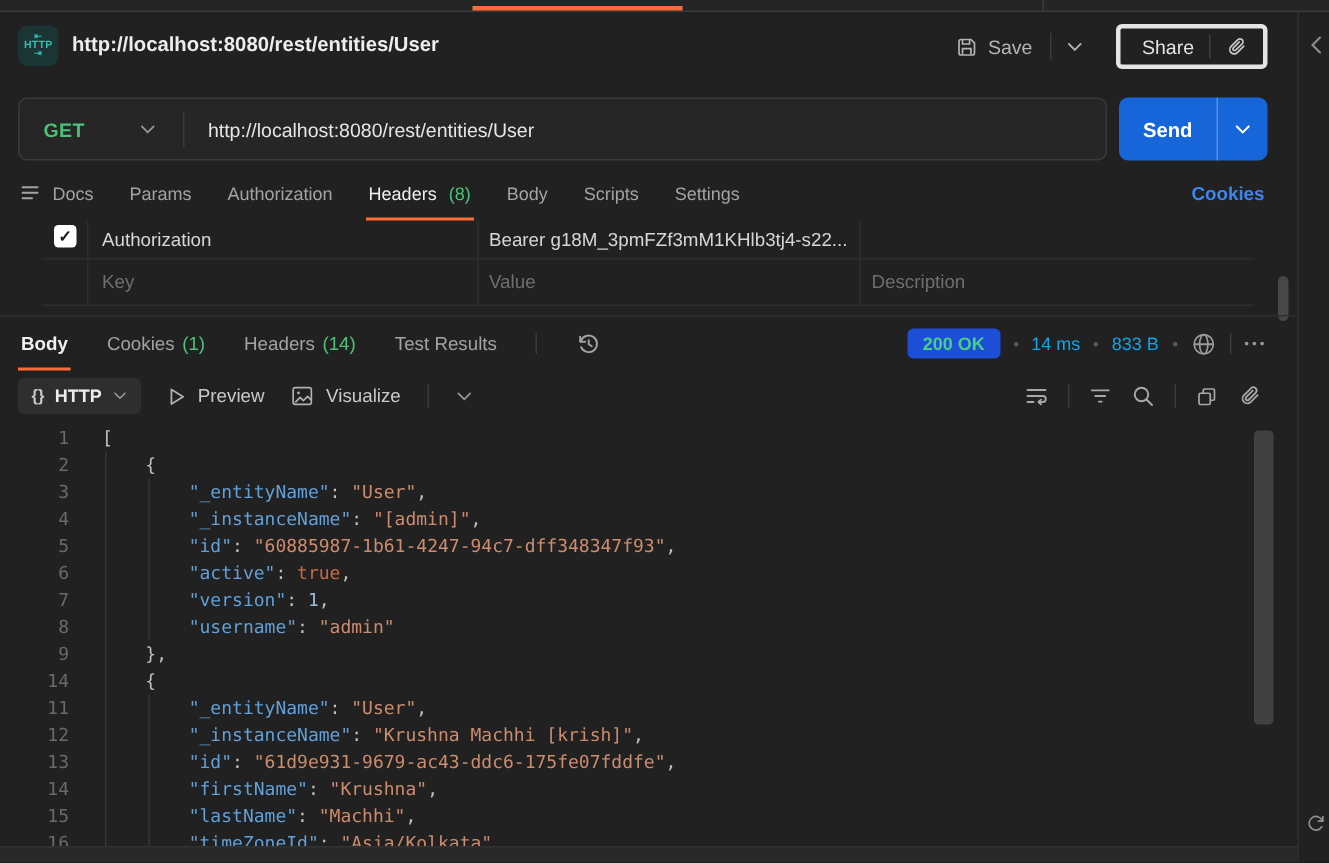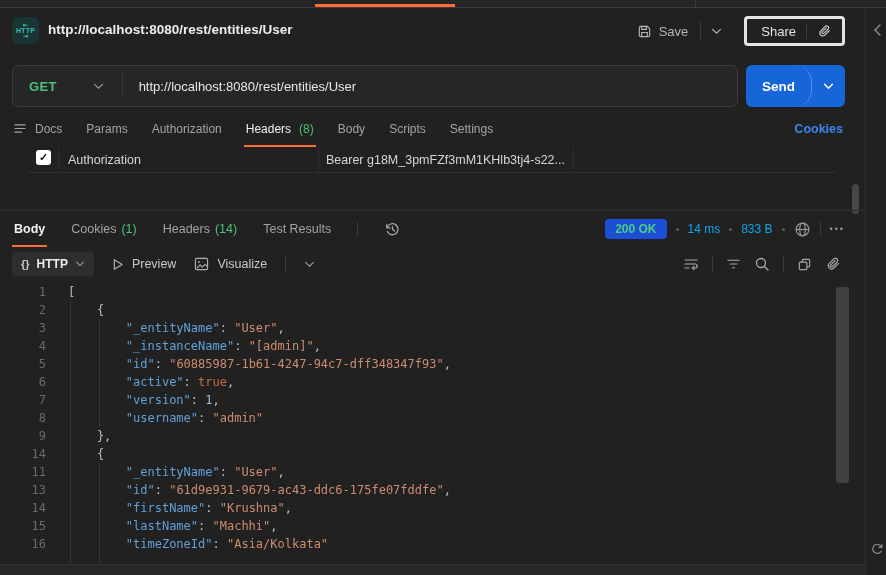--- a/index.html
+++ b/index.html
@@ -41,21 +41,21 @@
   .url-row { position:absolute; left:0; top:52px; width:865px; height:50px; }
   .url-box { position:absolute; left:12px; top:5px; width:726px; height:42px; background:#262626;
              border:1px solid #3a3a3a; border-radius:6px; display:flex; align-items:center; }
   .method { color:#4cc178; font-weight:700; font-size:13px; padding-left:16px; letter-spacing:.3px; cursor:pointer; }
   .method-chev { color:#9a9a9a; margin-left:36px; display:flex; cursor:pointer; }
   .url-vd { width:1px; height:24px; background:#3a3a3a; margin-left:18px; }
   .url-text { margin-left:16px; font-size:13px; color:#e6e6e6; cursor:text; }
   .send-btn { position:absolute; left:746px; top:5px; width:99px; height:42px; background:#1766d9;
               border-radius:6px; display:flex; cursor:pointer; }
   .send-main { width:66px; display:flex; align-items:center; justify-content:center; color:#fff;
-               font-size:13.5px; font-weight:700; border-right:1px solid rgba(255,255,255,.28);border-radius:17px; }
+               font-size:13.5px; font-weight:700; border-right:1px solid rgba(255,255,255,.28); }
   .send-chev { flex:1; display:flex; align-items:center; justify-content:center; color:#fff; }
 
   
   .req-tabs { position:absolute; left:0; top:102px; width:865px; height:37px; display:flex;
               align-items:center; padding-left:14px; gap:24px; }
   .tab { position:relative; height:37px; display:flex; align-items:center; gap:8px;
          font-size:12px; color:#a3a3a3; cursor:pointer; white-space:nowrap; }
   .tab.active { color:#f0f0f0; }
   .tab.active::after { content:""; position:absolute; left:-2px; right:-2px; bottom:0; height:2px; background:#ff6c37; }
   .tab .count { color:#4cc178; }
@@ -235,20 +235,28 @@
     </div>
 
     <div class="hdr-table">
       <div class="ht-row1">
         <div class="checkbox">✓</div>
         <div class="ht-v" style="left:30px"></div>
         <div class="cell" style="left:40px">Authorization</div>
         <div class="ht-v" style="left:290px"></div>
         <div class="cell" style="left:298px">Bearer g18M_3pmFZf3mM1KHlb3tj4-s22...</div>
         <div class="ht-v" style="left:545px"></div>
+      </div>
+      <div class="ht-row2">
+        <div class="ht-v" style="left:30px"></div>
+        <div class="cell ph" style="left:40px">Key</div>
+        <div class="ht-v" style="left:290px"></div>
+        <div class="cell ph" style="left:298px">Value</div>
+        <div class="ht-v" style="left:545px"></div>
+        <div class="cell ph" style="left:553px">Description</div>
       </div>
       <div class="hdr-scroll"></div>
     </div>
 
     <div class="resp">
       <div class="resp-tabs" id="resp-tabs">
         <div class="rtab active">
             <span>Body</span>
           </div>
           <div class="rtab">
@@ -398,20 +406,24 @@
             </div>
             <div class="code-line">
               <span class="ln">14</span>
               <span class="lc"><span class="tk-p">    {</span></span>
             </div>
             <div class="code-line">
               <span class="ln">11</span>
               <span class="lc"><span class="tk-p">        </span><span class="tk-k">"_entityName"</span><span class="tk-p">: </span><span class="tk-s">"User"</span><span class="tk-p">,</span></span>
             </div>
             <div class="code-line">
+              <span class="ln">12</span>
+              <span class="lc"><span class="tk-p">        </span><span class="tk-k">"_instanceName"</span><span class="tk-p">: </span><span class="tk-s">"Krushna Machhi [krish]"</span><span class="tk-p">,</span></span>
+            </div>
+            <div class="code-line">
               <span class="ln">13</span>
               <span class="lc"><span class="tk-p">        </span><span class="tk-k">"id"</span><span class="tk-p">: </span><span class="tk-s">"61d9e931-9679-ac43-ddc6-175fe07fddfe"</span><span class="tk-p">,</span></span>
             </div>
             <div class="code-line">
               <span class="ln">14</span>
               <span class="lc"><span class="tk-p">        </span><span class="tk-k">"firstName"</span><span class="tk-p">: </span><span class="tk-s">"Krushna"</span><span class="tk-p">,</span></span>
             </div>
             <div class="code-line">
               <span class="ln">15</span>
               <span class="lc"><span class="tk-p">        </span><span class="tk-k">"lastName"</span><span class="tk-p">: </span><span class="tk-s">"Machhi"</span><span class="tk-p">,</span></span>

